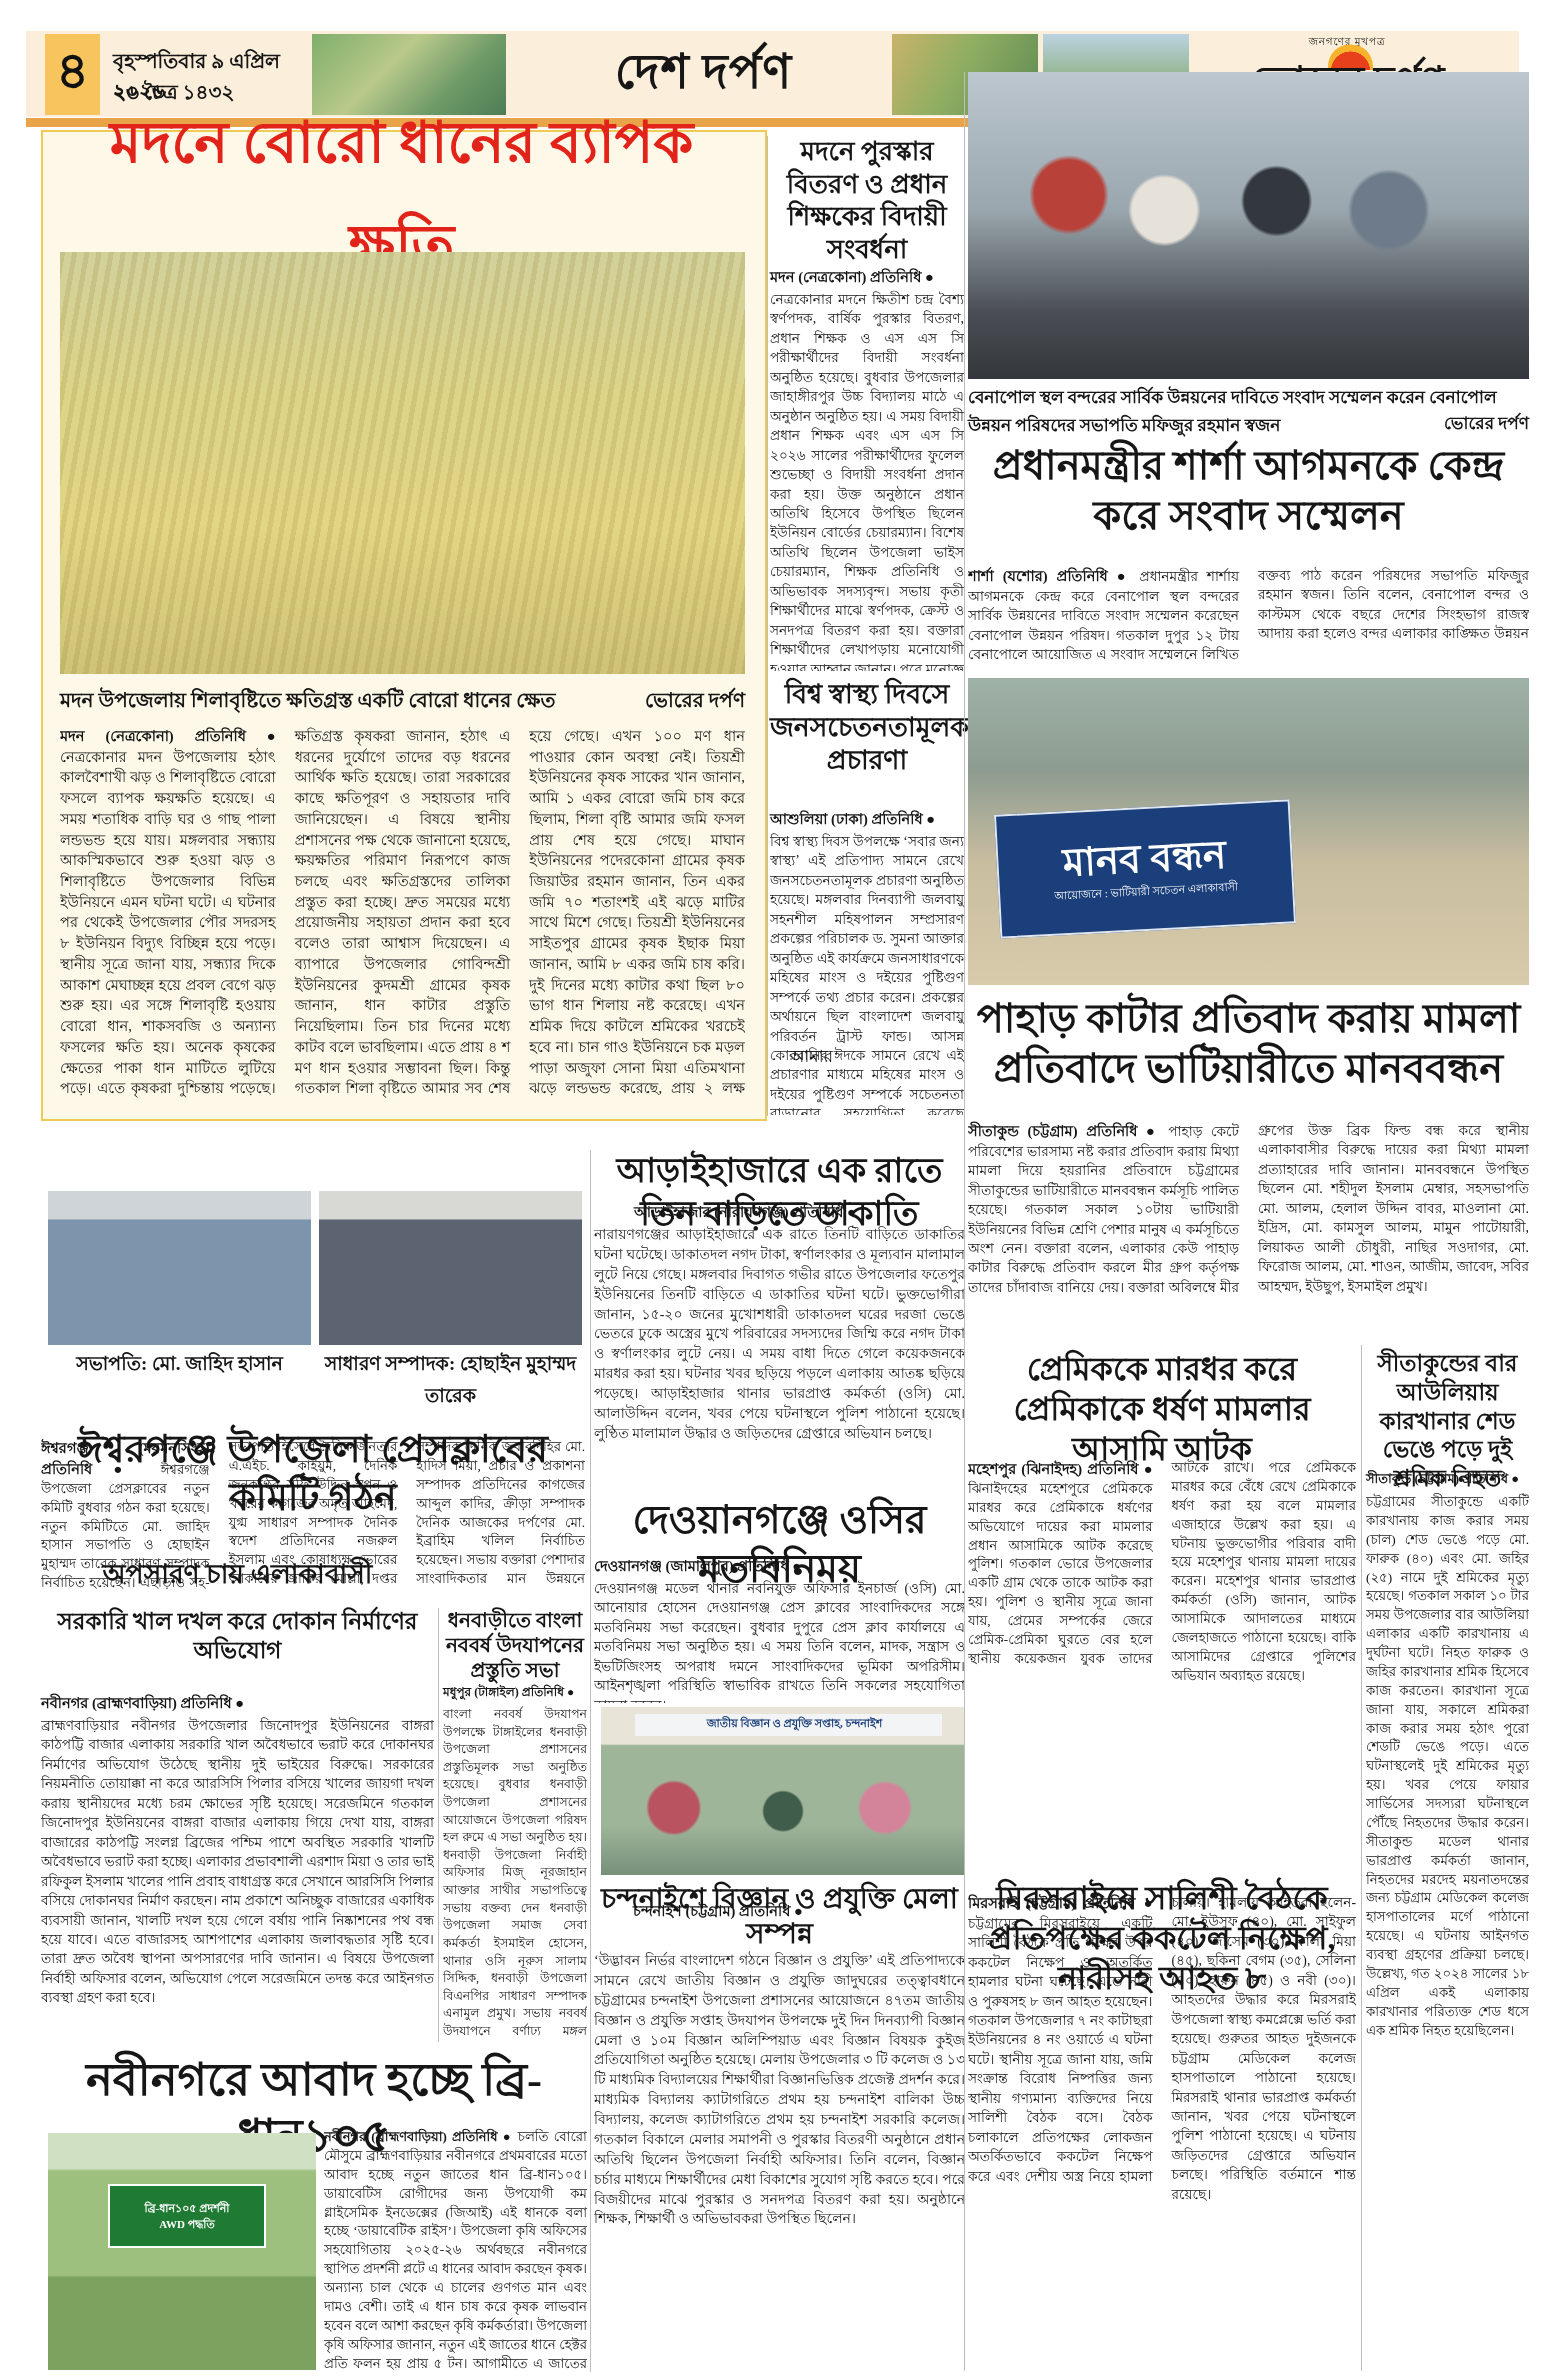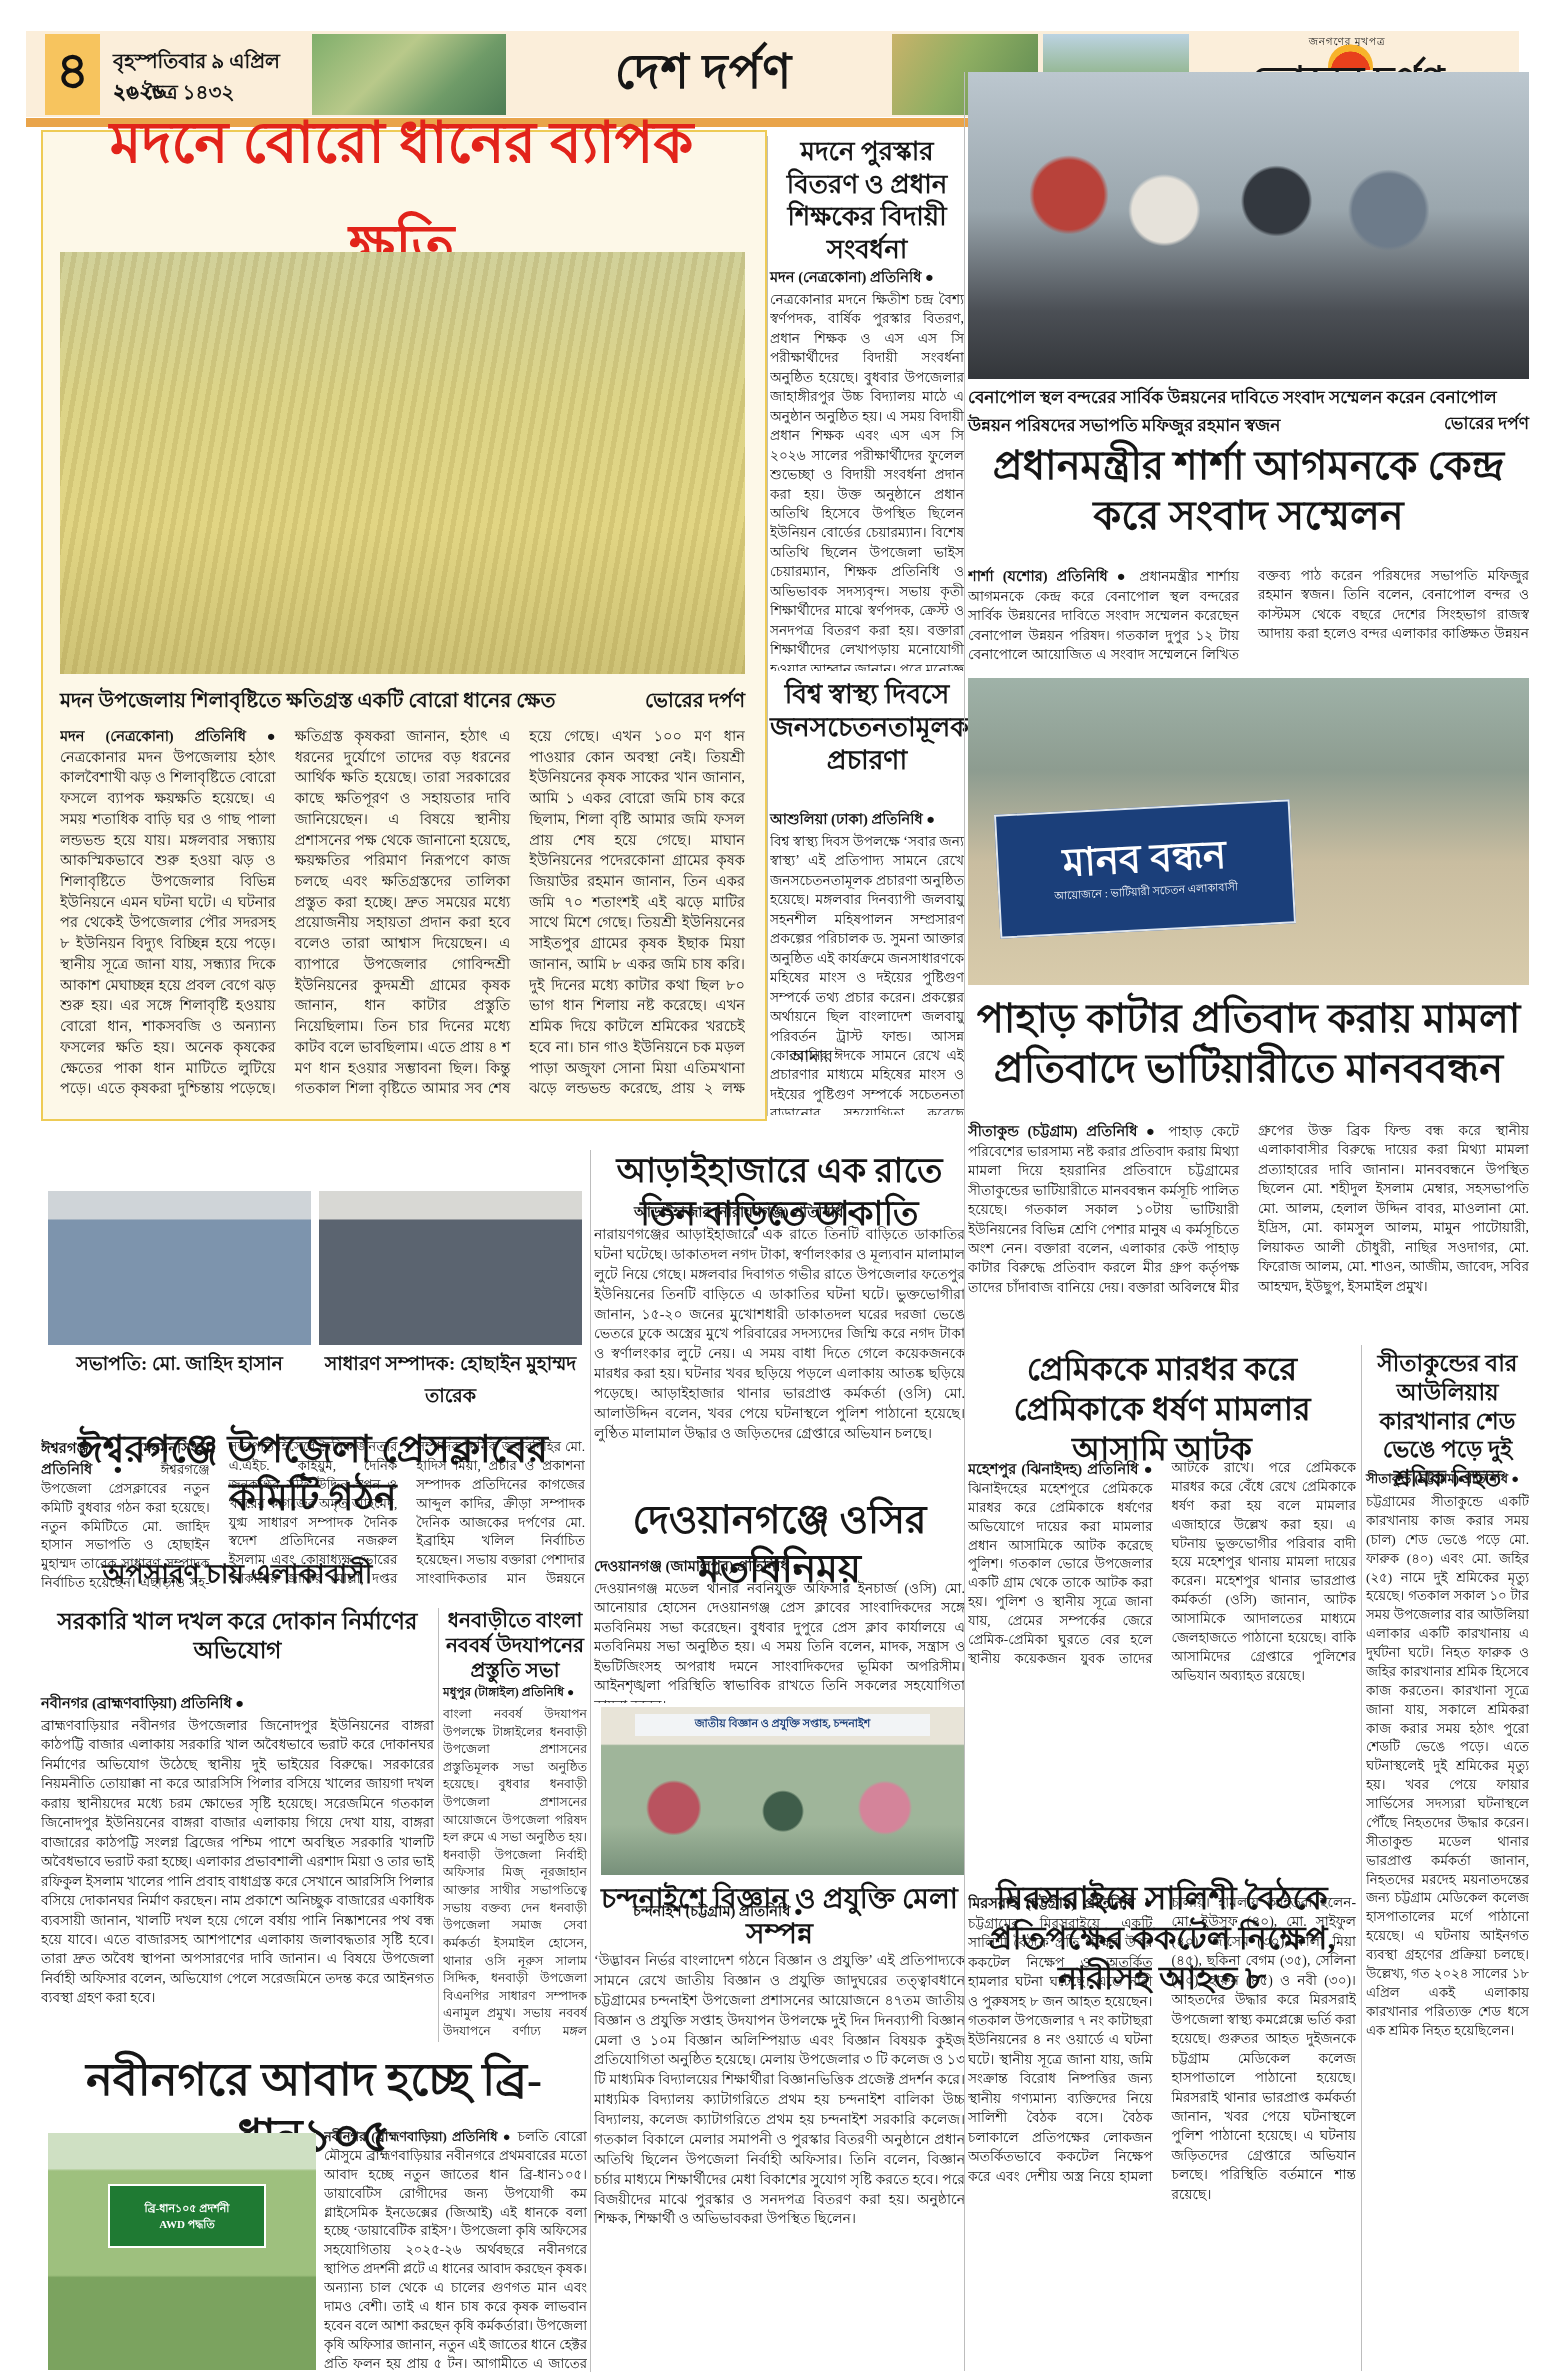--- a/index.html
+++ b/index.html
@@ -54,21 +54,21 @@
     transform:rotate(-3deg);border:2.6px solid #dfe6ef;}
   .manab-banner .big{font-size:39px;font-weight:bold;line-height:1.2;}
   .manab-banner .small{font-size:11px;}
   .portrait1{background:linear-gradient(180deg,#cfd4d8 0 18%,#7d94ad 19% 100%);}
   .portrait2{background:linear-gradient(180deg,#d8d8d4 0 18%,#5b6470 19% 100%);}
   .photo-cer{background:
     radial-gradient(circle at 20% 60%, #b9535f 0 8%, transparent 9%),
     radial-gradient(circle at 50% 62%, #3f5d4a 0 9%, transparent 10%),
     radial-gradient(circle at 78% 60%, #d4849a 0 8%, transparent 9%),
     linear-gradient(180deg,#e8e4d8 0 22%,#9fb59a 23% 70%,#77907a 100%);}
-  .cer-strip{background:#f2f4f6;color:#1b3f7a;font-size:11px;font-weight:bold;display:flex;align-items:center;justify-content:center;}
+  .cer-strip{background:#f2f4f6;color:#1b3f7a;font-size:11px;font-weight:bold;display:flex;align-items:center;justify-content:center;padding-left:12px;}
   .photo-dhan{background:
     linear-gradient(180deg,#cfe0c3 0 15%,#9ec07e 16% 60%,#7ba35f 61% 100%);}
   .dhan-sign{background:#1f7a33;border:2.6px solid #fff;color:#fff;font-size:11px;font-weight:bold;
     display:flex;flex-direction:column;align-items:center;justify-content:center;text-align:center;line-height:1.5;}
   .vrule{background:#bdbdbd;width:0.9px;}
   .small-byline{font-weight:bold;font-size:13px;}
 </style>
 </head>
 <body>
 

